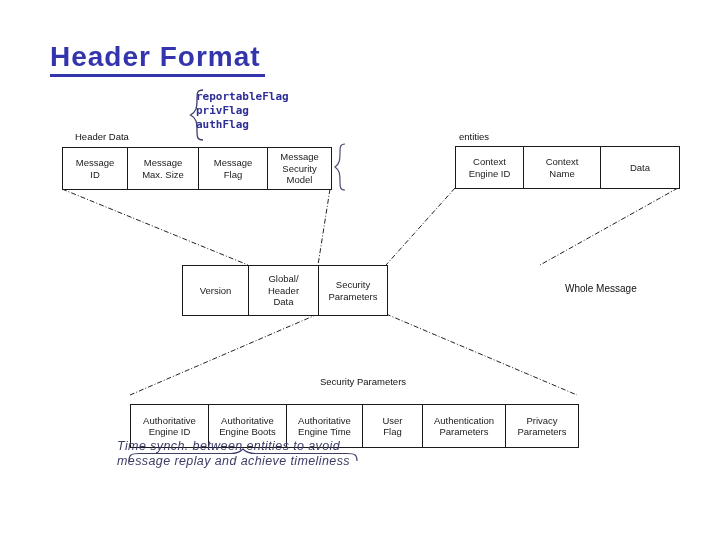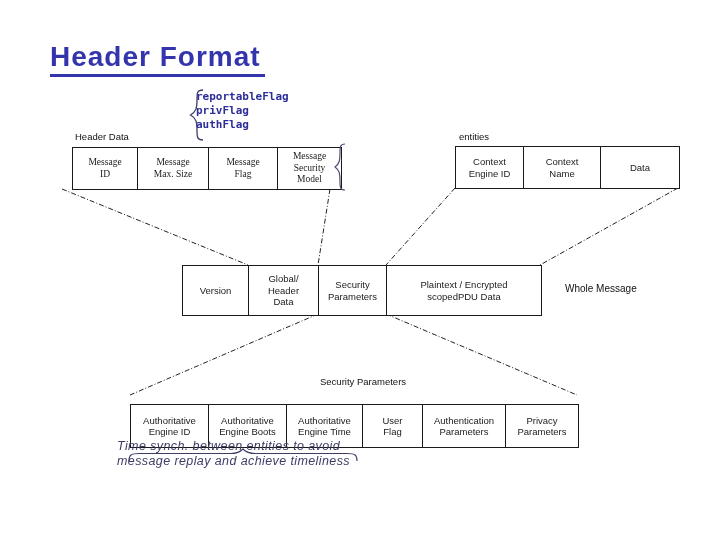--- a/index.html
+++ b/index.html
@@ -55,21 +55,21 @@
       <path d="M 14 1 C 8 1 8 4 8 11 C 8 19 7 23 1.5 26 C 7 29 8 33 8 41 C 8 48 8 51 14 51" fill="none" stroke="#3d3d66" stroke-width="1.3"></path>
     </svg>
   </div>
   <div class="flags">
     <div>reportableFlag</div>
     <div>privFlag</div>
     <div>authFlag</div>
   </div>
 
   <div class="grouplabel" style="left:75px;top:131px;">Header Data</div>
-  <div class="fieldrow" style="left:72px;top:147px;height:41px;font-family:Liberation Serif, serif;">
+  <div class="fieldrow" style="left:62px;top:147px;height:41px;">
     <div class="cell" style="width:65px;">Message
 ID</div>
     <div class="cell" style="width:71px;">Message
 Max. Size</div>
     <div class="cell" style="width:69px;">Message
 Flag</div>
     <div class="cell" style="width:63px;">Message
 Security
 Model</div>
   </div>
@@ -89,22 +89,20 @@
     <div class="cell" style="width:78px;">Data</div>
   </div>
 
   <div class="fieldrow" style="left:182px;top:265px;height:49px;">
     <div class="cell" style="width:66px;">Version</div>
     <div class="cell" style="width:70px;">Global/
 Header
 Data</div>
     <div class="cell" style="width:68px;">Security
 Parameters</div>
-    <div class="cell" style="width:154px;">Plaintext / Encrypted
-scopedPDU Data</div>
   </div>
   <div class="wholemsg">Whole Message</div>
 
   <div class="grouplabel" style="left:320px;top:376px;">Security Parameters</div>
   <div class="fieldrow" style="left:130px;top:396px;height:42px;margin-top:8px;">
     <div class="cell" style="width:78px;">Authoritative
 Engine ID</div>
     <div class="cell" style="width:78px;">Authoritative
 Engine Boots</div>
     <div class="cell" style="width:76px;">Authoritative

